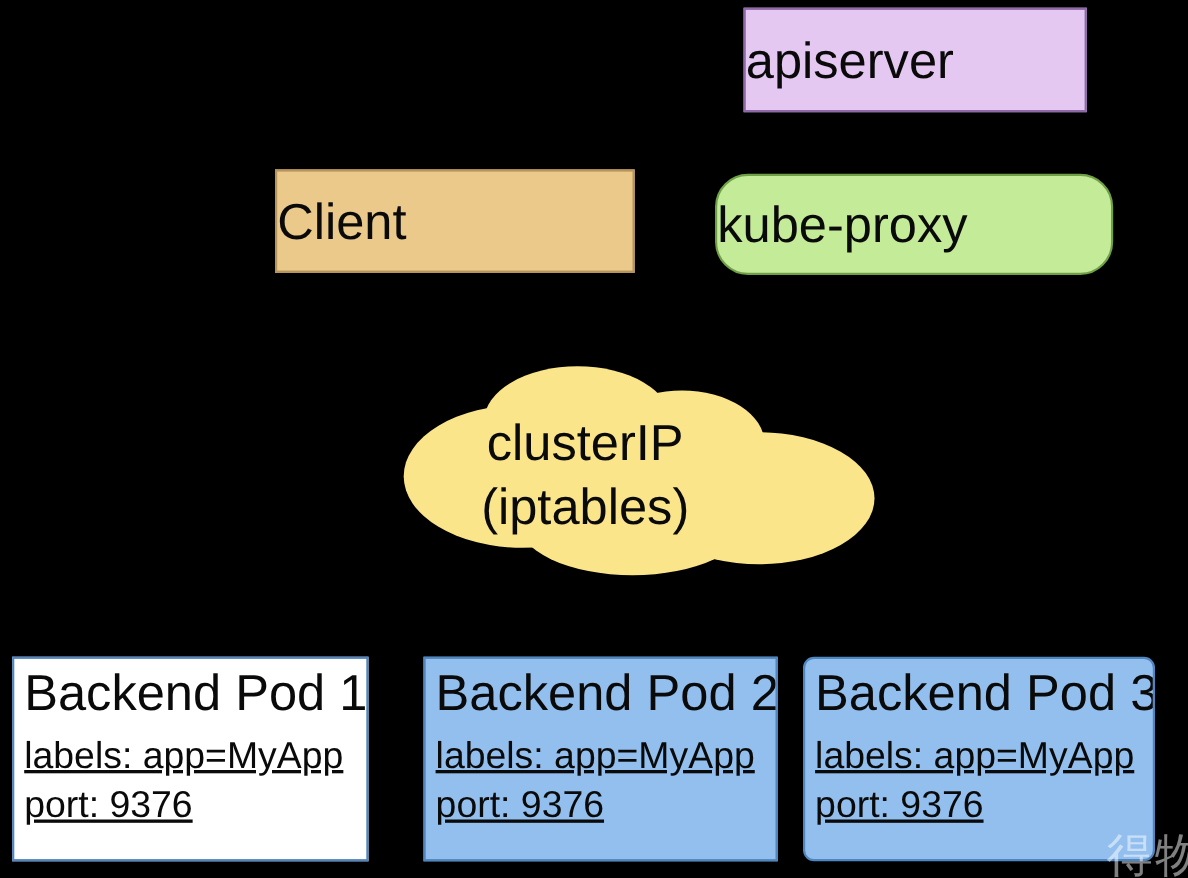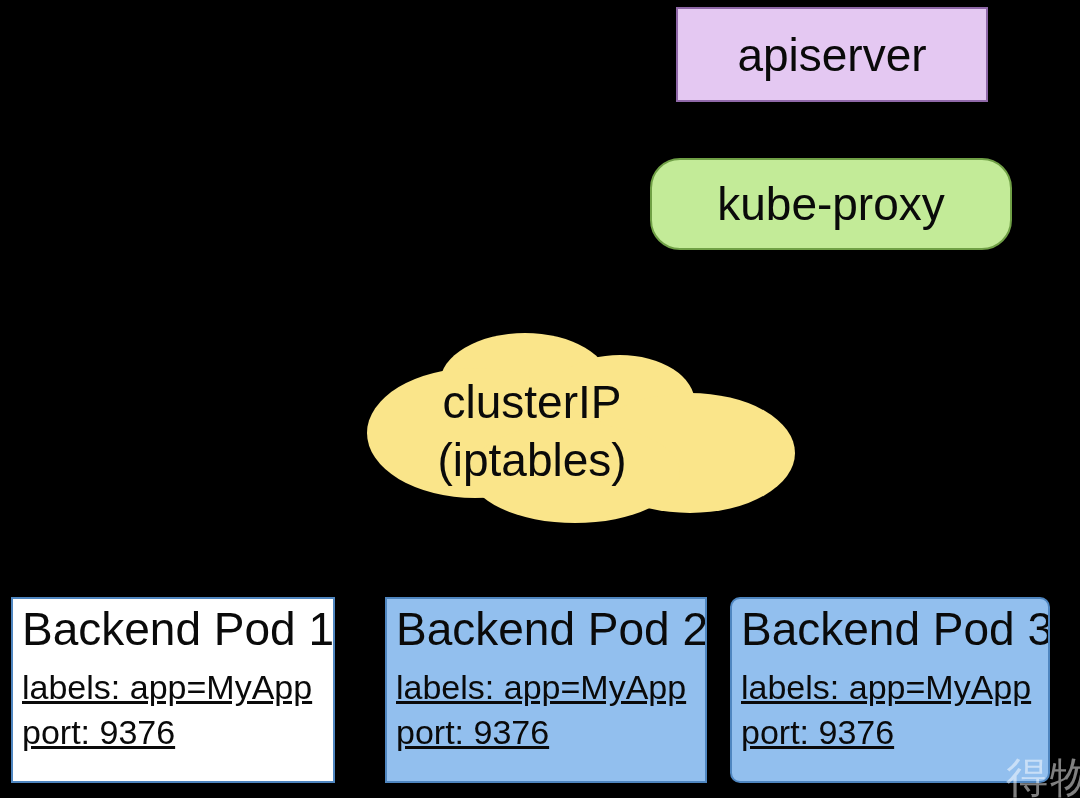--- a/index.html
+++ b/index.html
@@ -13,21 +13,20 @@
     height: 798px;
     background: #000000;
     overflow: hidden;
     font-family: "Liberation Sans", "DejaVu Sans", sans-serif;
     color: #000;
   }
   .node {
     position: absolute;
     display: flex;
     align-items: center;
-    justify-content: center;
     border: 2px solid transparent;
     box-sizing: border-box;
   }
   .node-label {
     font-size: 46px;
     line-height: 1;
     color: #0a0a0a;
     white-space: nowrap;
   }
   #apiserver { left: 676px; top: 7px;   width: 312px; height: 95px; }
@@ -86,20 +85,23 @@
 </style>
 </head>
 <body>
 
 <div id="canvas" style="background-color: rgb(0, 0, 0);">
 
   <div class="node" id="apiserver" style="background-color: rgb(228, 200, 242); border-color: rgb(143, 104, 168);">
     <span class="node-label">apiserver</span>
   </div>
 
+  <div class="node" id="client" style="background-color: rgb(234, 201, 139); border-color: rgb(182, 148, 90);">
+    <span class="node-label">Client</span>
+  </div>
 
   <div class="node" id="kubeproxy" style="background-color: rgb(195, 235, 152); border-color: rgb(112, 160, 70); border-radius: 30px;">
     <span class="node-label">kube-proxy</span>
   </div>
 
   <svg id="cloud" viewBox="0 0 445 200">
     <g>
       <ellipse cx="165" cy="55" rx="85" ry="50" fill="#fae58a"></ellipse>
       <ellipse cx="115" cy="105" rx="108" ry="65" fill="#fae58a"></ellipse>
       <ellipse cx="260" cy="75" rx="75" ry="48" fill="#fae58a"></ellipse>

